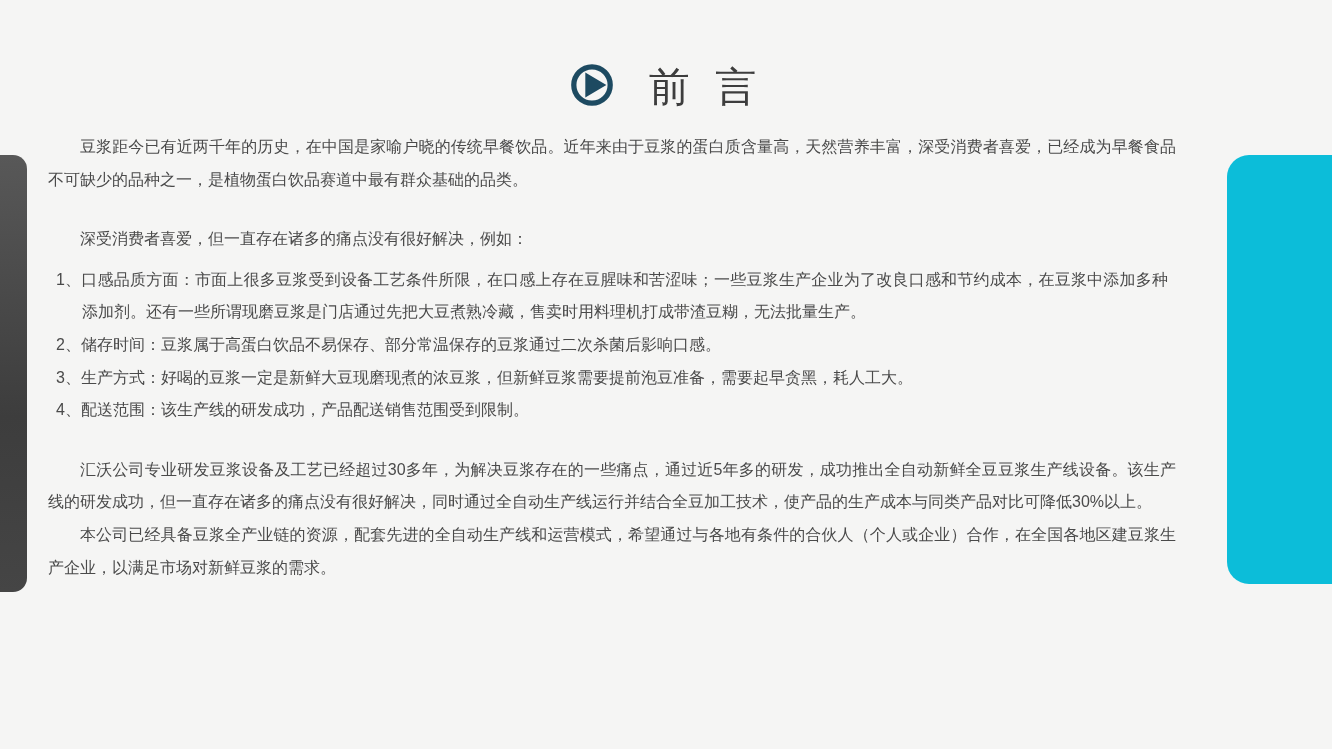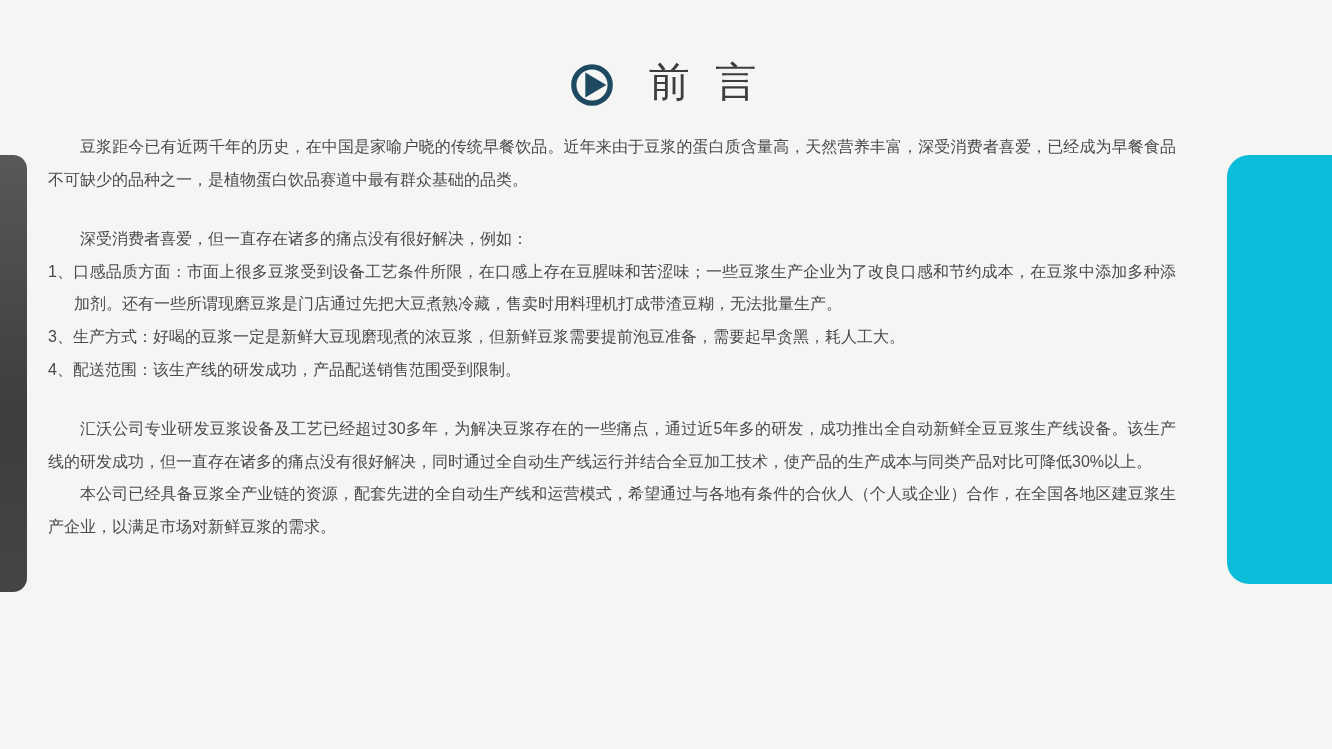--- a/index.html
+++ b/index.html
@@ -19,37 +19,37 @@
   }
   .right-bar{
     position:absolute;right:0;top:155px;width:105px;height:429px;
     border-radius:22px 0 0 22px;
     background:#0cbdd9;
   }
 
   
   .title-row{
     position:absolute;left:0;top:62px;width:100%;
-    display:flex;align-items:flex-start;justify-content:center;gap:34px;
+    display:flex;align-items:flex-end;justify-content:center;gap:34px;
   }
   .title-row .icon{width:46px;height:46px;display:block;}
   .page-title{
     font-size:41px;color:#3d3d3d;letter-spacing:7px;
     font-weight:400;line-height:1;white-space:pre;
   }
 
   
   .body-text{
     position:absolute;left:48px;top:131px;width:1128px;
     font-size:16px;line-height:32.6px;color:#4a4a4a;
     text-align:justify;
   }
   .para{margin:0;text-indent:2em;}
   .para.first{margin-bottom:27px;}
-  .pain-list{margin:0;padding:0;list-style:none;}
+  .pain-list{margin:8px;padding:0;list-style:none;}
   .pain-item{padding-left:26px;text-indent:-26px;}
   .para.company{margin-top:27px;}
   .para.invite{}
 </style>
 </head>
 <body>
 
 <div class="slide">
 
   <div class="left-bar"></div>
@@ -66,20 +66,21 @@
   </div>
 
   <div class="body-text">
 
     <p class="para first">豆浆距今已有近两千年的历史，在中国是家喻户晓的传统早餐饮品。近年来由于豆浆的蛋白质含量高，天然营养丰富，深受消费者喜爱，已经成为早餐食品不可缺少的品种之一，是植物蛋白饮品赛道中最有群众基础的品类。</p>
 
     <p class="para">深受消费者喜爱，但一直存在诸多的痛点没有很好解决，例如：</p>
 
     <div class="pain-list">
       <div class="pain-item"><span>1、</span><span>口感品质方面：市面上很多豆浆受到设备工艺条件所限，在口感上存在豆腥味和苦涩味；一些豆浆生产企业为了改良口感和节约成本，在豆浆中添加多种添加剂。还有一些所谓现磨豆浆是门店通过先把大豆煮熟冷藏，售卖时用料理机打成带渣豆糊，无法批量生产。</span></div>
+      <div class="pain-item"><span>2、</span><span>储存时间：豆浆属于高蛋白饮品不易保存、部分常温保存的豆浆通过二次杀菌后影响口感。</span></div>
       <div class="pain-item"><span>3、</span><span>生产方式：好喝的豆浆一定是新鲜大豆现磨现煮的浓豆浆，但新鲜豆浆需要提前泡豆准备，需要起早贪黑，耗人工大。</span></div>
       <div class="pain-item"><span>4、</span><span>配送范围：该生产线的研发成功，产品配送销售范围受到限制。</span></div>
     </div>
 
     <p class="para company">汇沃公司专业研发豆浆设备及工艺已经超过30多年，为解决豆浆存在的一些痛点，通过近5年多的研发，成功推出全自动新鲜全豆豆浆生产线设备。该生产线的研发成功，但一直存在诸多的痛点没有很好解决，同时通过全自动生产线运行并结合全豆加工技术，使产品的生产成本与同类产品对比可降低30%以上。</p>
 
     <p class="para invite">本公司已经具备豆浆全产业链的资源，配套先进的全自动生产线和运营模式，希望通过与各地有条件的合伙人（个人或企业）合作，在全国各地区建豆浆生产企业，以满足市场对新鲜豆浆的需求。</p>
 
   </div>
 

